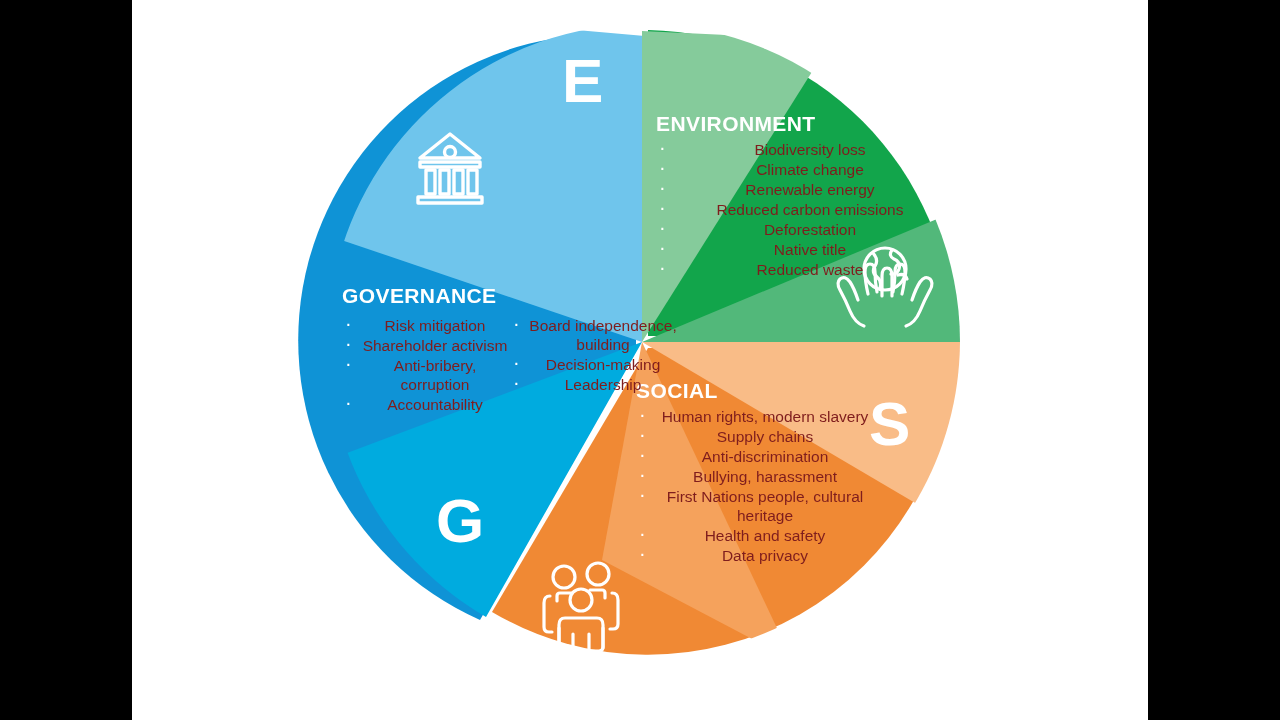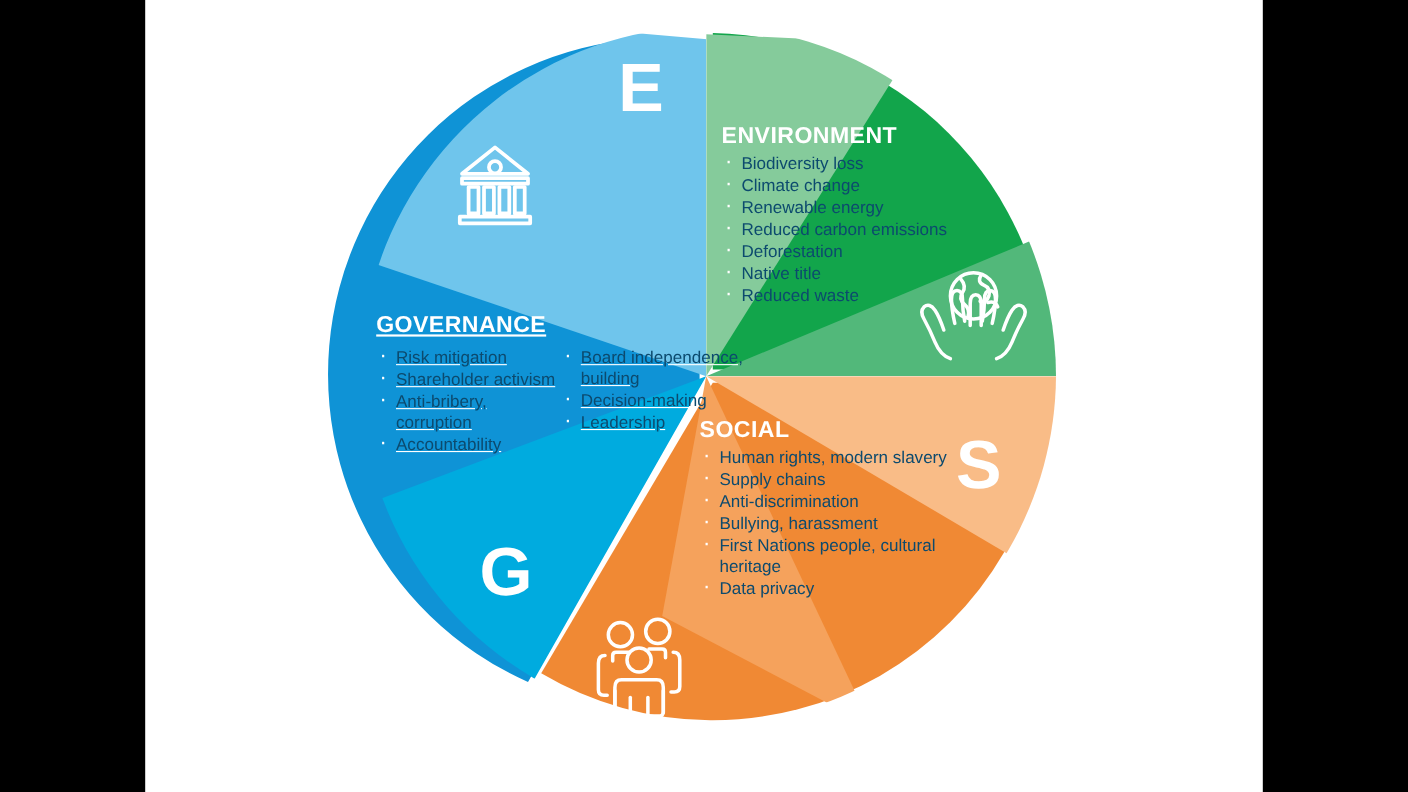--- a/index.html
+++ b/index.html
@@ -54,38 +54,39 @@
     list-style: none;
     margin: 4px 0 0 0;
     padding: 0;
   }
   .bullets li {
     position: relative;
     padding-left: 18px;
     font-size: 15.5px;
     line-height: 19px;
     margin-bottom: 1px;
-    color: #0c4a6e;
+    color: #7f1d1d;
+    text-align: center;
   }
   .bullets li::before {
     content: "\00B7";
     position: absolute;
     left: 3px;
     top: -2px;
     font-size: 20px;
     line-height: 19px;
     color: #ffffff;
   }
 
   
   #env-block { left: 524px; top: 112px; width: 290px; }
   
   #soc-block { left: 504px; top: 379px; width: 240px; }
   
-  #gov-block { left: 210px; top: 284px; width: 390px; text-decoration: underline; }
+  #gov-block { left: 210px; top: 284px; width: 390px; }
   #gov-cols { display: flex; margin-top: 4px; }
   #gov-cols .col { width: 168px; }
   #gov-cols .col li { font-size: 15.5px; line-height: 19px; }
 
   .bigletter {
     position: absolute;
     color: #ffffff;
     font-family: "Liberation Sans", sans-serif;
     font-weight: bold;
     font-size: 62px;
@@ -201,20 +202,21 @@
     </div>
 
     <div class="txt" id="soc-block">
       <div class="sect-title">SOCIAL</div>
       <ul class="bullets">
         <li>Human rights, modern slavery</li>
         <li>Supply chains</li>
         <li>Anti-discrimination</li>
         <li>Bullying, harassment</li>
         <li>First Nations people, cultural heritage</li>
+        <li>Health and safety</li>
         <li>Data privacy</li>
       </ul>
     </div>
 
     <div class="txt" id="gov-block">
       <div class="sect-title">GOVERNANCE</div>
       <div id="gov-cols">
         <div class="col">
           <ul class="bullets">
             <li>Risk mitigation</li>

